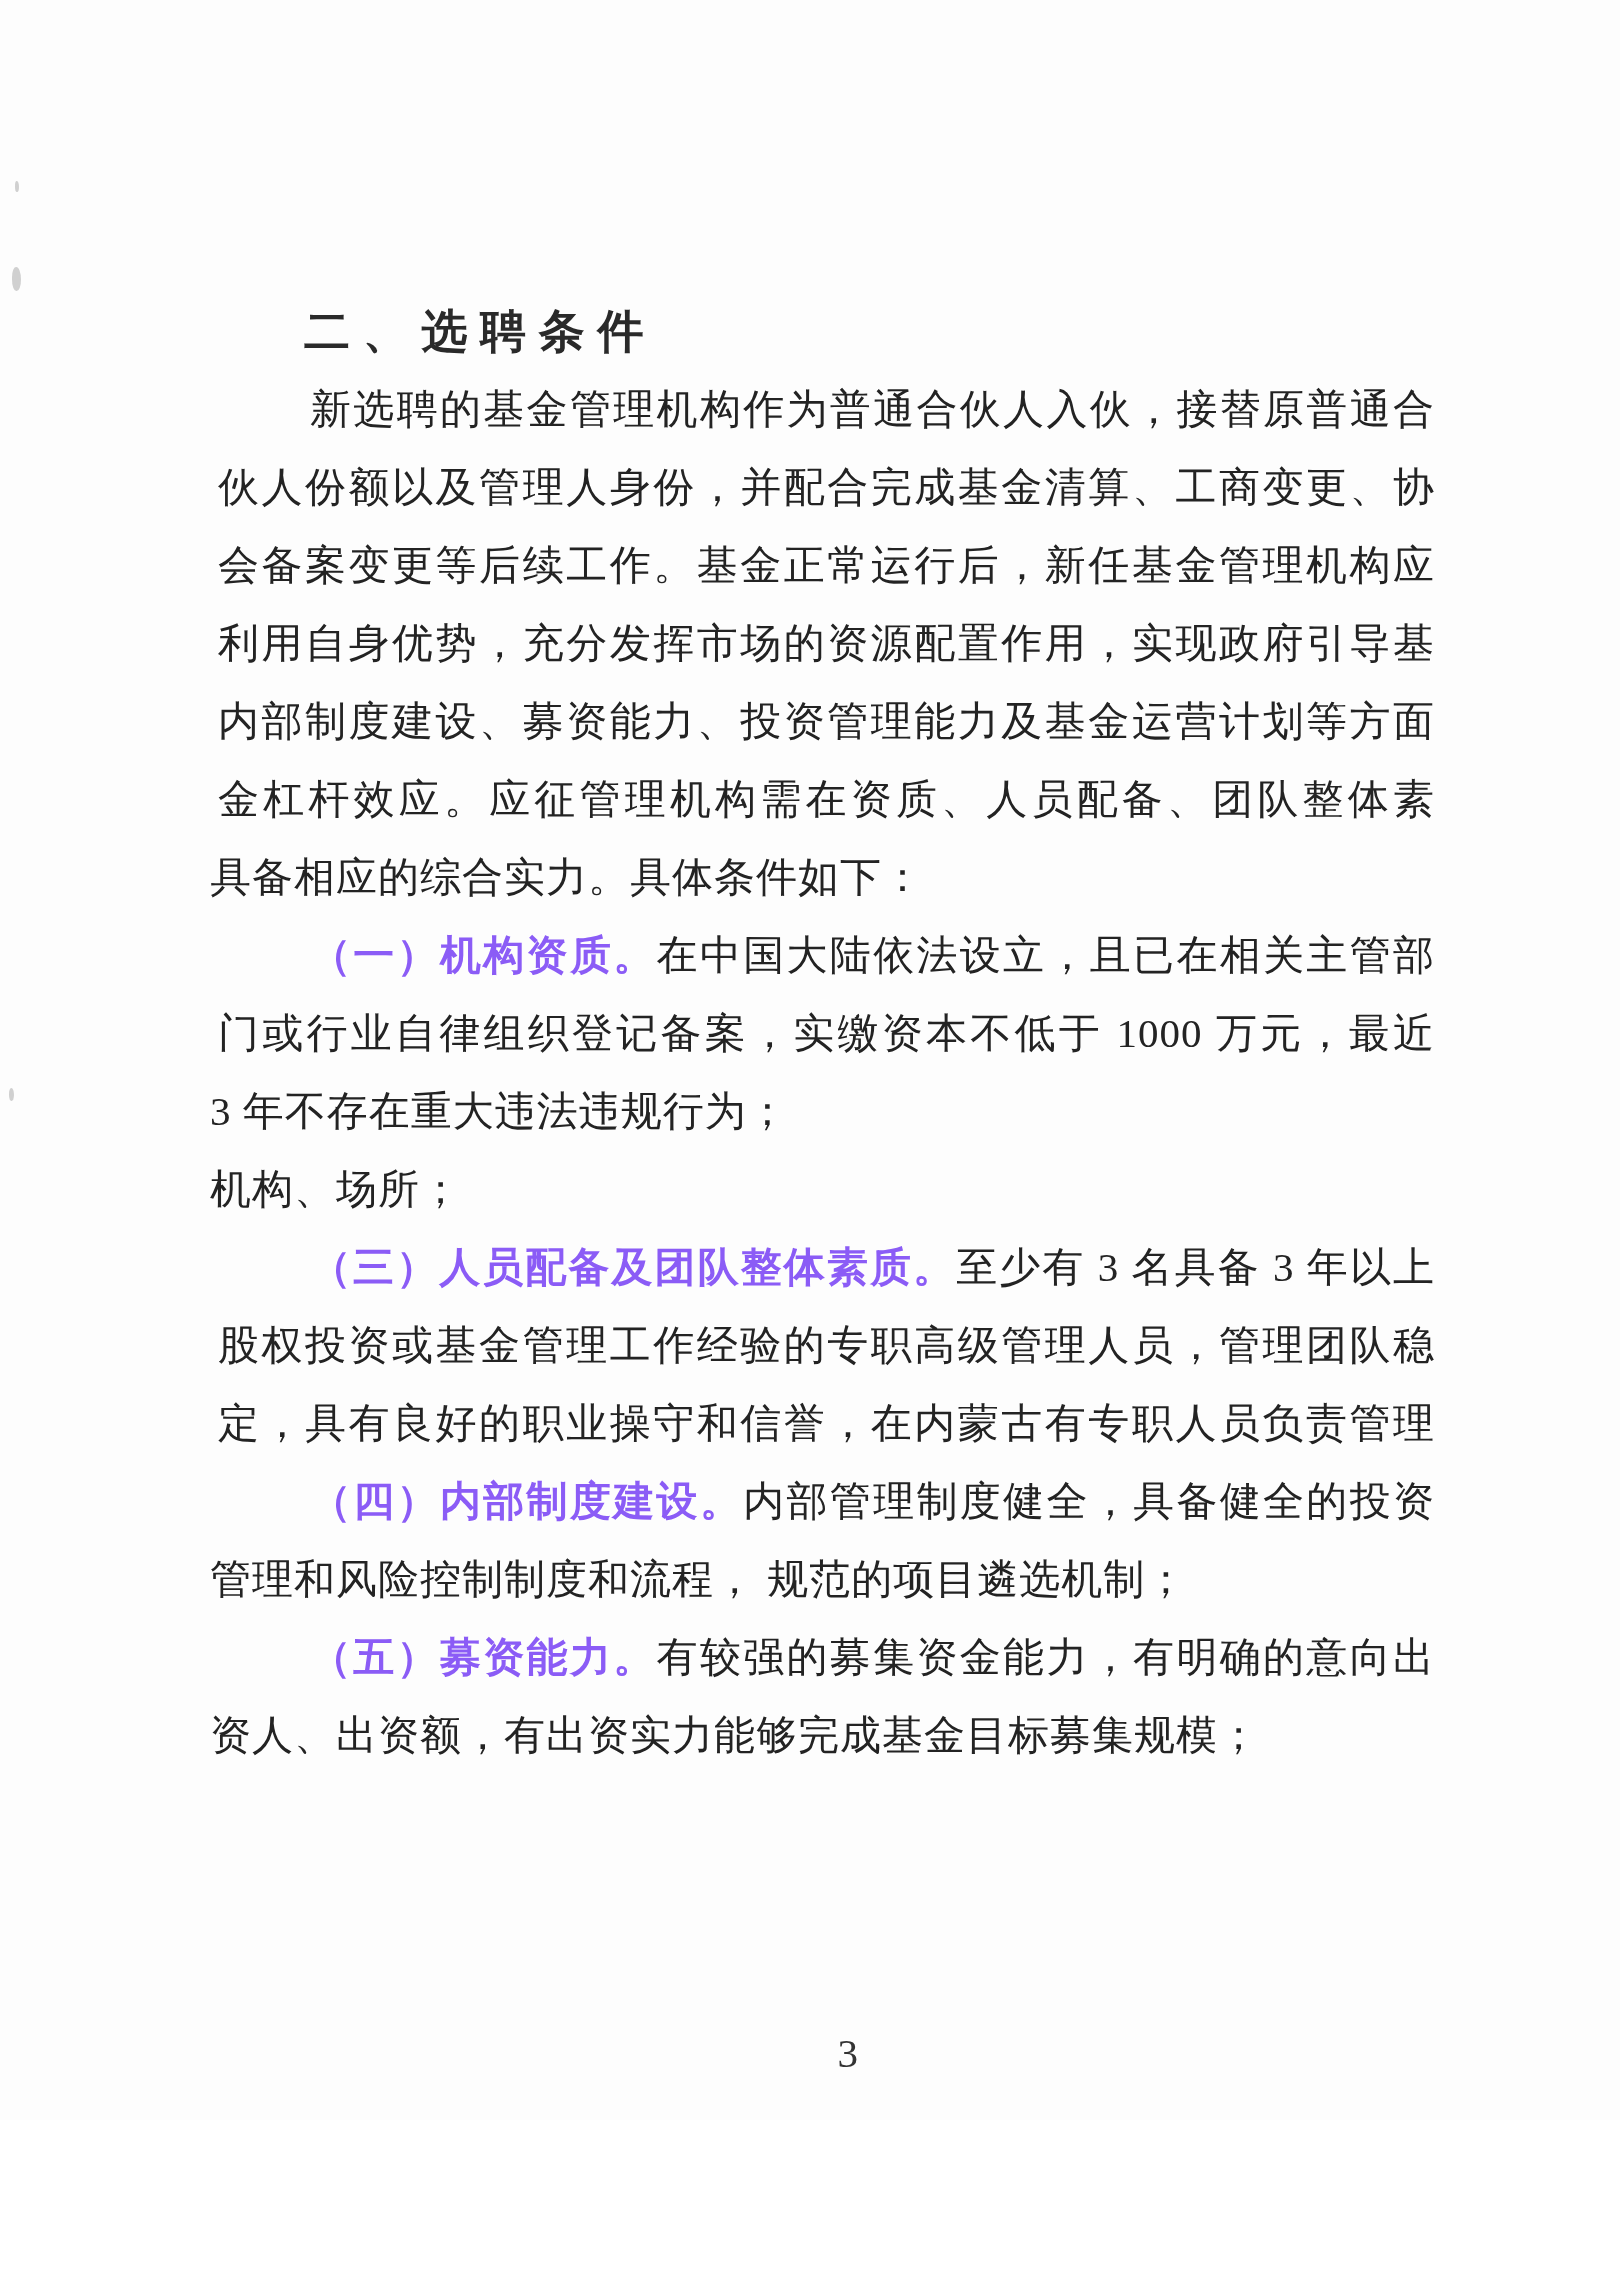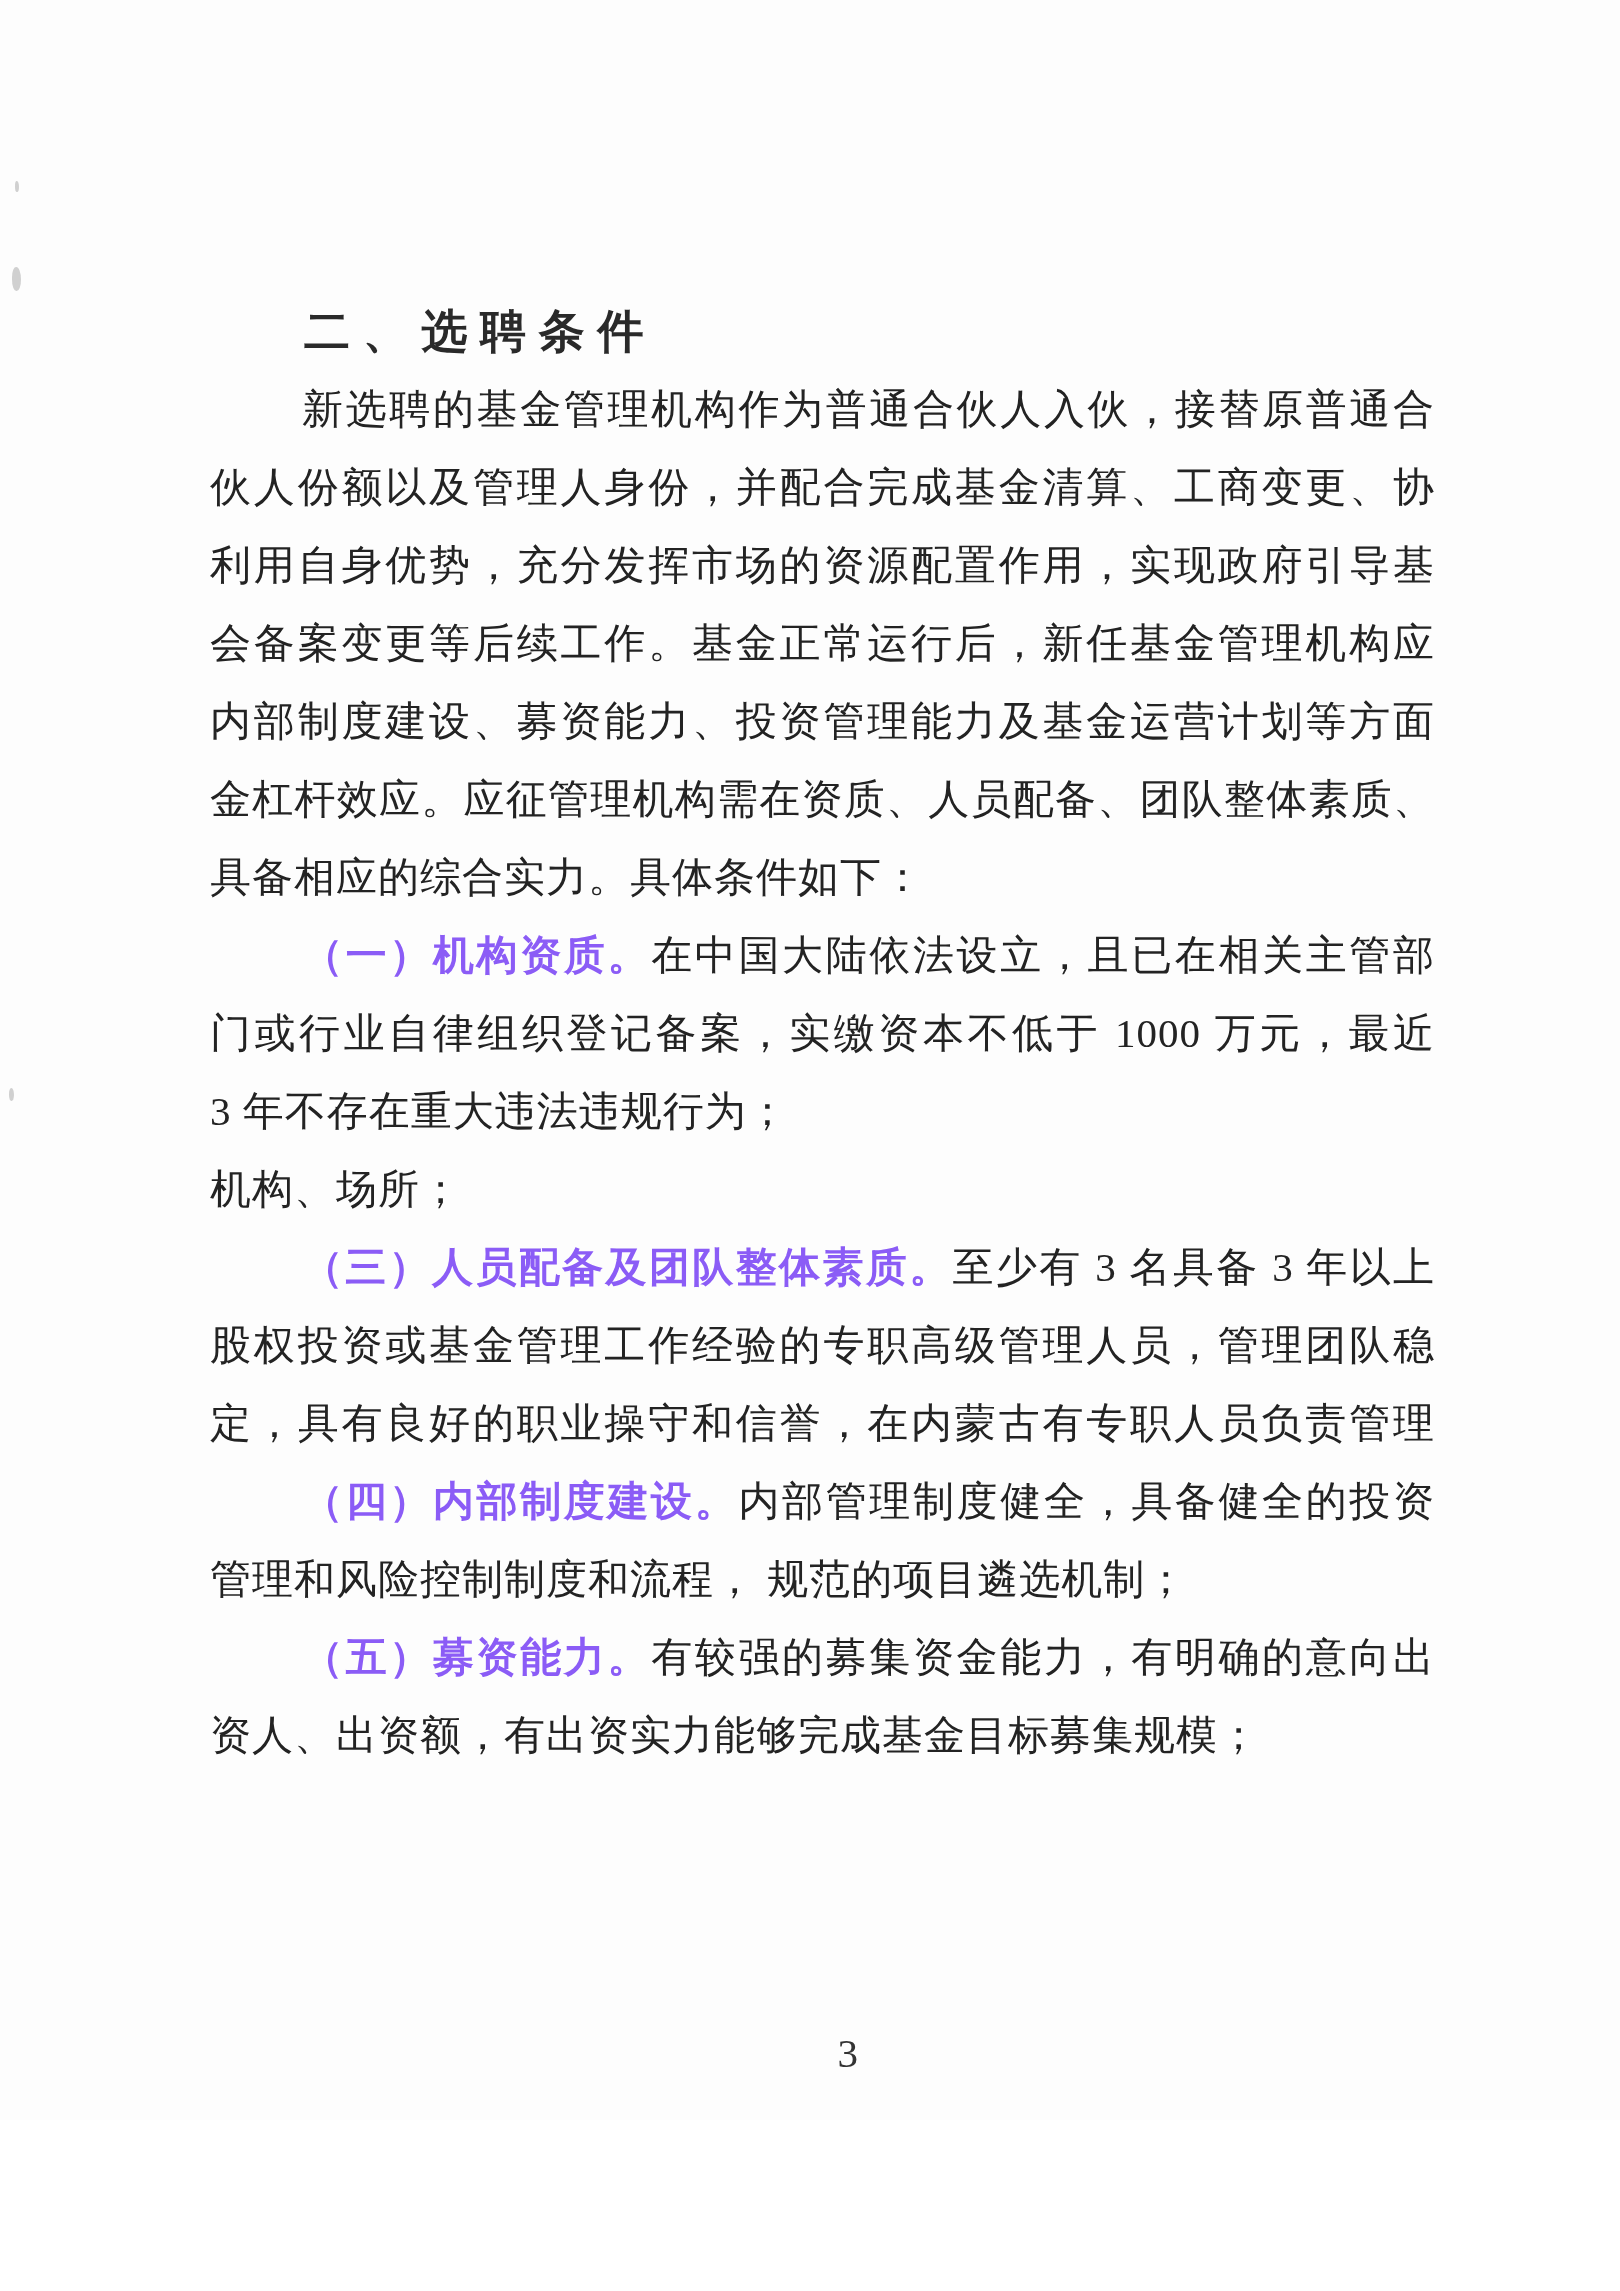--- a/index.html
+++ b/index.html
@@ -39,20 +39,21 @@
     line-height: 78px;
     font-size: 41px;
     letter-spacing: 1px;
     text-align: justify;
     text-align-last: left;
     overflow: hidden;
     color: #232323;
   }
   .line.justify {
     text-align-last: justify;
+    margin-left: 8px;
   }
   .line.indent {
     text-indent: 92px;
   }
   .clause-title {
     font-weight: 700;
     color: #8b5cf6;
   }
   .page-number {
     position: absolute;
@@ -75,22 +76,22 @@
 </style>
 </head>
 <body>
 
 <div class="page">
   <div class="text-column">
     <div class="heading-row">二、选聘条件</div>
     <div id="doc-body">
         <div class="line indent justify">新选聘的基金管理机构作为普通合伙人入伙，接替原普通合</div>
         <div class="line justify">伙人份额以及管理人身份，并配合完成基金清算、工商变更、协</div>
+        <div class="line justify">会备案变更等后续工作。基金正常运行后，新任基金管理机构应</div>
         <div class="line justify">利用自身优势，充分发挥市场的资源配置作用，实现政府引导基</div>
-        <div class="line justify">会备案变更等后续工作。基金正常运行后，新任基金管理机构应</div>
         <div class="line justify">内部制度建设、募资能力、投资管理能力及基金运营计划等方面</div>
         <div class="line justify">金杠杆效应。应征管理机构需在资质、人员配备、团队整体素质、</div>
         <div class="line">具备相应的综合实力。具体条件如下：</div>
         <div class="line indent justify"><span class="clause-title">（一）机构资质。</span>在中国大陆依法设立，且已在相关主管部</div>
         <div class="line justify">门或行业自律组织登记备案，实缴资本不低于 1000 万元，最近</div>
         <div class="line">3 年不存在重大违法违规行为；</div>
         <div class="line">机构、场所；</div>
         <div class="line indent justify"><span class="clause-title">（三）人员配备及团队整体素质。</span>至少有 3 名具备 3 年以上</div>
         <div class="line justify">股权投资或基金管理工作经验的专职高级管理人员，管理团队稳</div>
         <div class="line justify">定，具有良好的职业操守和信誉，在内蒙古有专职人员负责管理</div>

